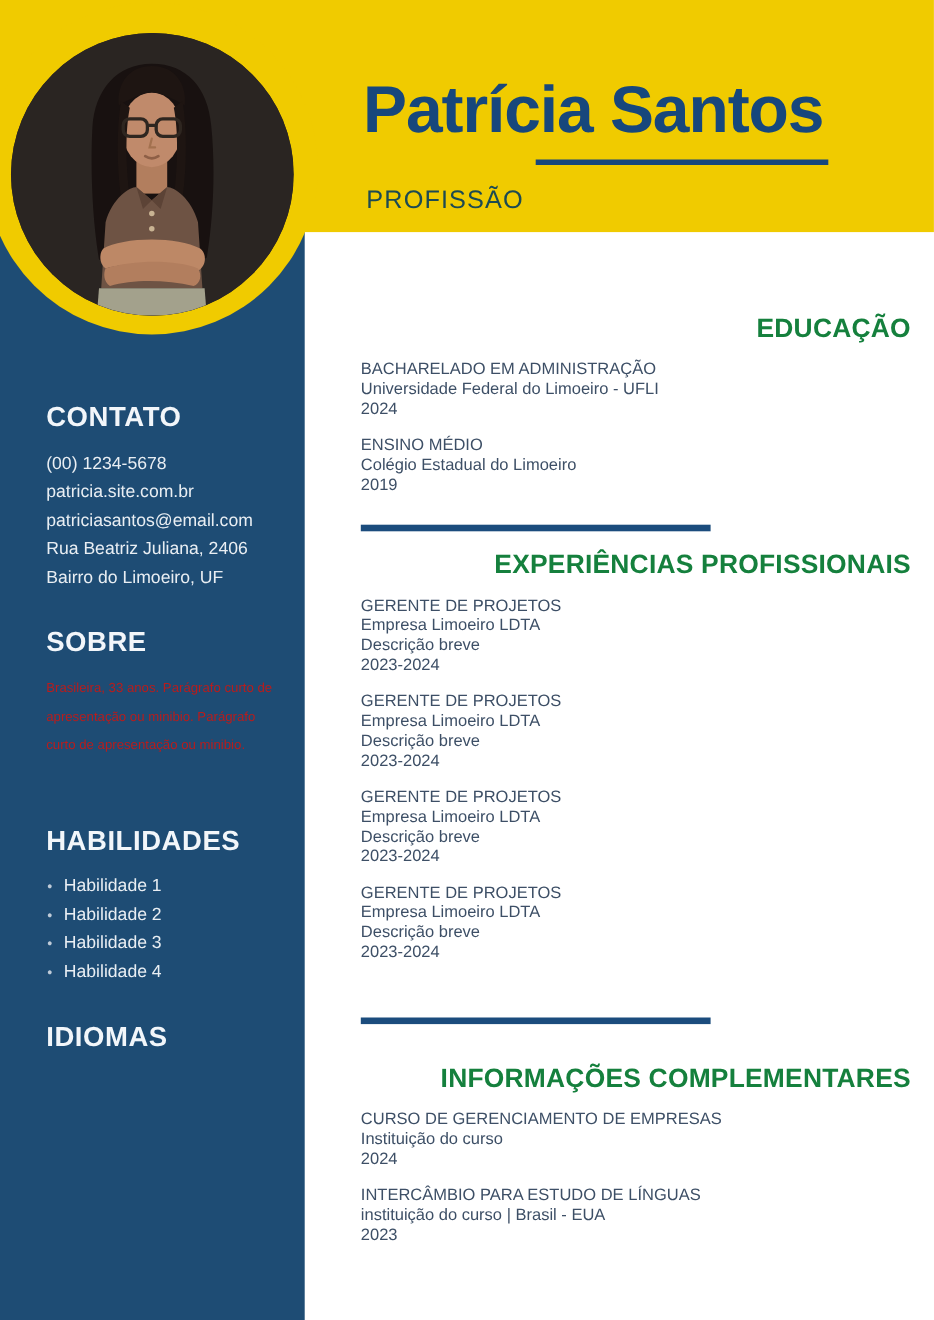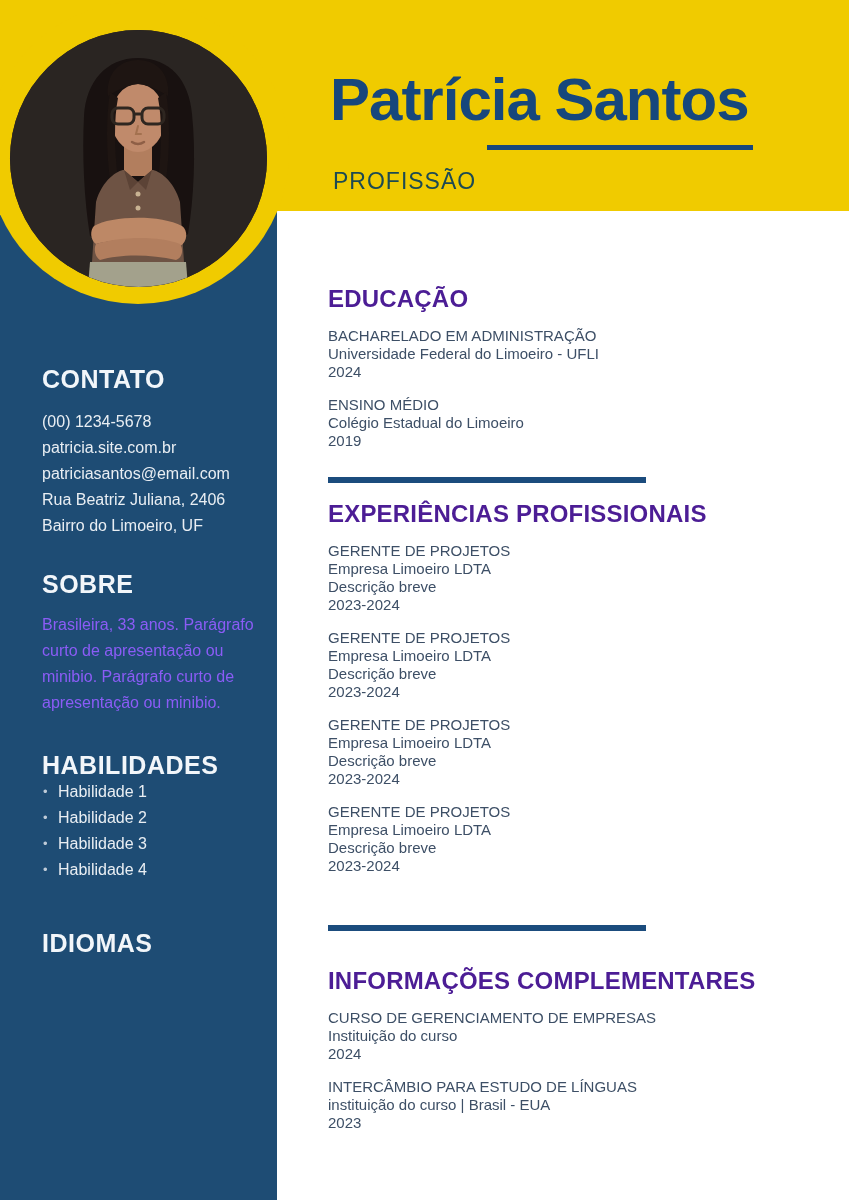--- a/index.html
+++ b/index.html
@@ -65,22 +65,22 @@
   }
 
   
   .side-section { position:absolute; left:42px; width:215px; z-index:5; color:#E9EEF3; }
   .side-heading {
     font-size:25px; line-height:28px; font-weight:700;
     letter-spacing:0.5px; color:#F2F6FA;
   }
   .side-lines { margin-top:16px; }
   .side-line { font-size:16px; line-height:26px; color:#E9EEF3; }
-  .side-para { margin-top:14px; font-size:16px; line-height:26px; color:#8b5cf6; width:212px; }
-  .side-list { list-style:none; }
+  .side-para { margin-top:14px; font-size:12px; line-height:26px; color:#b91c1c; width:212px; }
+  .side-list { margin-top:14px; list-style:none; }
   .side-list li {
     position:relative;
     padding-left:16px;
     font-size:16px; line-height:26px; color:#E9EEF3;
   }
   .side-list li::before {
     content:"\2022";
     position:absolute; left:1px; top:0;
     font-size:13px; line-height:26px; color:#BFCBD8;
   }
@@ -89,22 +89,23 @@
   #skills-section    { top:751px; }
   #languages-section { top:929px; }
 
   
   .main-section { position:absolute; left:328px; width:500px; z-index:5; }
   #education-section  { top:286px; }
   #experience-section { top:501px; }
   #additional-section { top:968px; }
   .main-heading {
     font-size:24px; line-height:26px; font-weight:700;
-    color:#4c1d95;
+    color:#15803d;
     letter-spacing:0.2px;
+    text-align:right;
   }
   .entry { margin-top:15px; }
   .entry-line { font-size:15px; line-height:18px; color:#3D4F66; }
   .divider {
     position:absolute; left:328px; z-index:5;
     width:318px; height:6px;
     background:#1B4C7D;
   }
   #divider-1 { top:477px; }
   #divider-2 { top:925px; }

